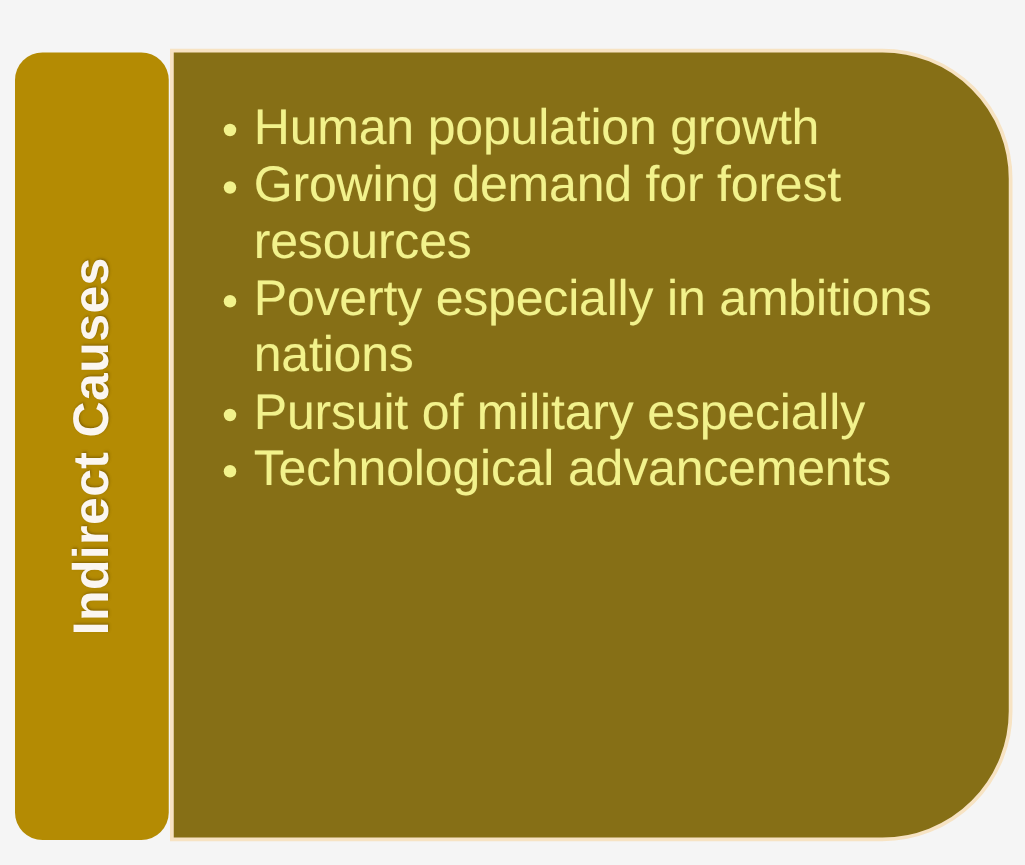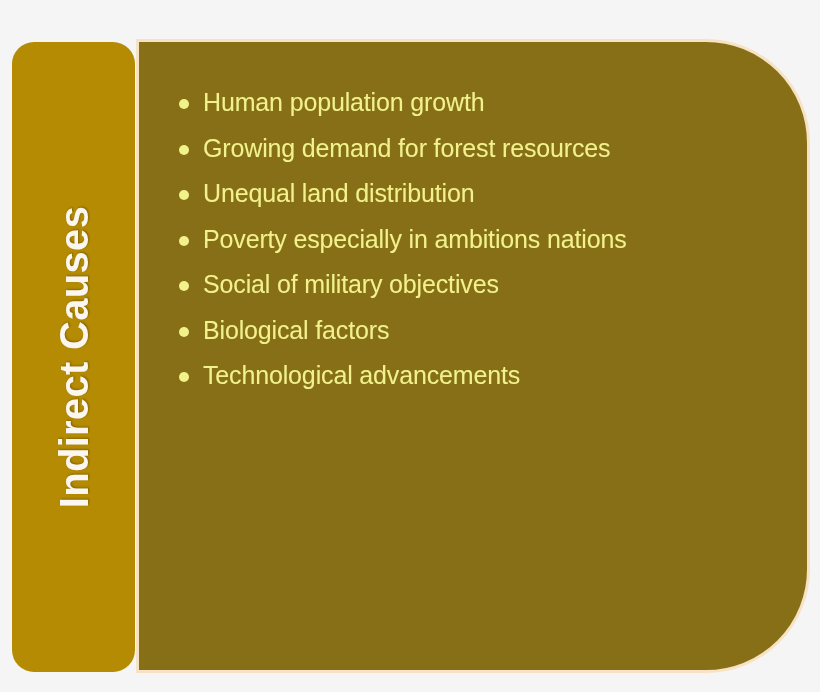--- a/index.html
+++ b/index.html
@@ -43,21 +43,21 @@
     right: 10px;
     list-style: none;
     margin: 0;
     padding: 0;
   }
 
   .bullet-item {
     position: relative;
     padding-left: 28px;
     color: #F2F28B;
-    font-size: 25px;
+    font-size: 40px;
     line-height: 45.5px;
     letter-spacing: -0.15px;
     font-weight: 400;
     text-shadow: 0 0 1px rgba(255,255,255,0.18);
     max-width: 560px;
   }
 
   .bullet-item::before {
     content: "";
     position: absolute;
@@ -97,24 +97,22 @@
 </style>
 </head>
 <body>
 
 <div id="diagram">
 
   <div class="content-panel">
     <ul class="bullet-list">
       <li class="bullet-item">Human population growth</li>
       <li class="bullet-item">Growing demand for forest resources</li>
-      <li class="bullet-item">Unequal land distribution</li>
       <li class="bullet-item">Poverty especially in ambitions nations</li>
-      <li class="bullet-item">Social of military objectives</li>
-      <li class="bullet-item">Biological factors</li>
+      <li class="bullet-item">Pursuit of military especially</li>
       <li class="bullet-item">Technological advancements</li>
     </ul>
   </div>
 
   <div class="label-tab">
     <span class="label-tab-text">Indirect Causes</span>
   </div>
 
 </div>
 

